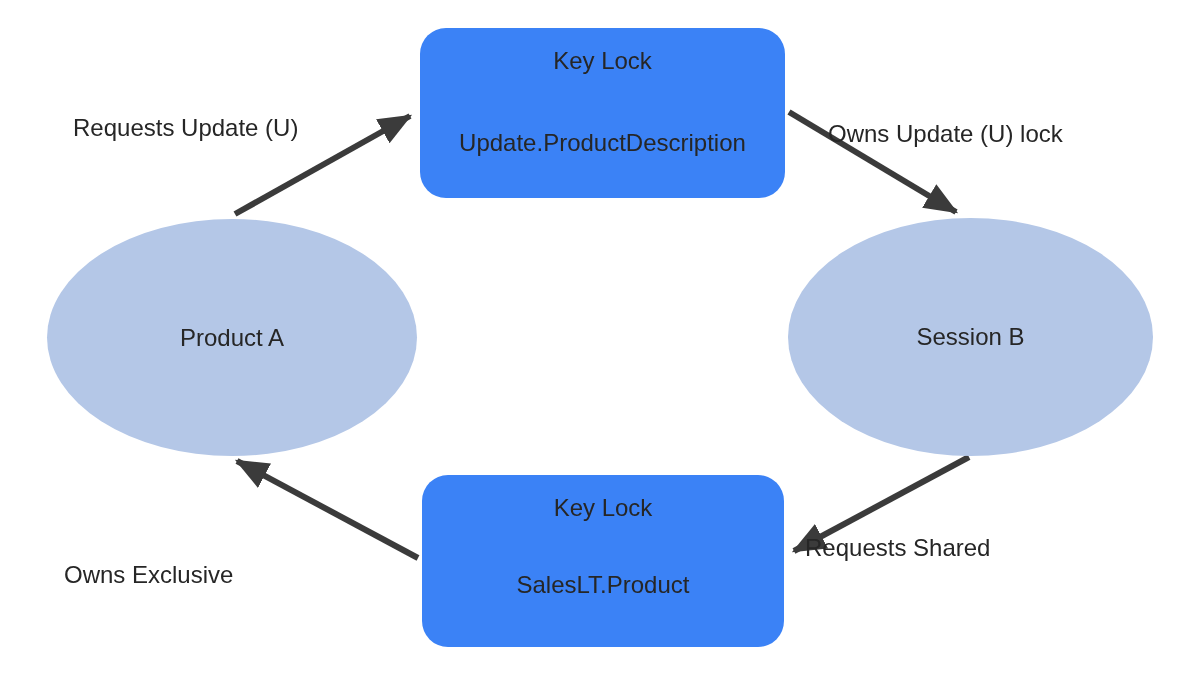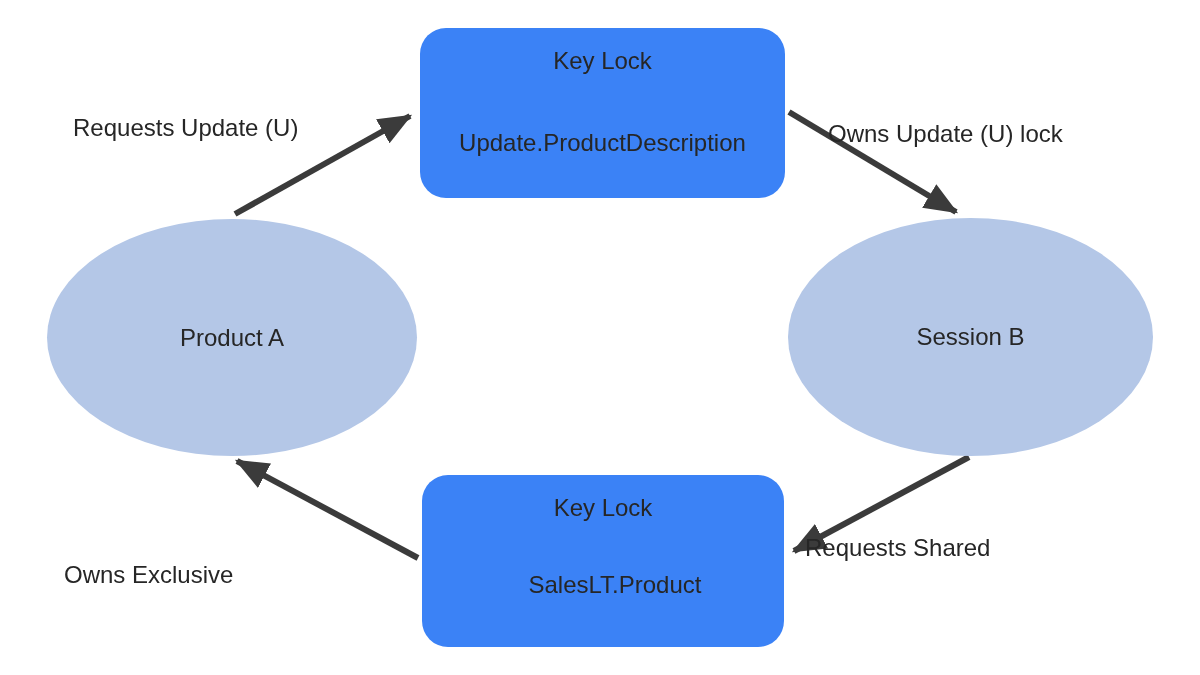--- a/index.html
+++ b/index.html
@@ -36,21 +36,21 @@
     text-align: center;
     font-size: 24px;
     line-height: 28px;
     white-space: nowrap;
   }
   #resource-top { left: 420px; top: 28px; width: 365px; height: 170px; }
   #resource-top .box-title { top: 19px; }
   #resource-top .box-name  { top: 101px; }
   #resource-bottom { left: 422px; top: 475px; width: 362px; height: 172px; }
   #resource-bottom .box-title { top: 19px; }
-  #resource-bottom .box-name  { top: 96px; padding-left: 12px; }
+  #resource-bottom .box-name  { top: 96px; }
   .session-ellipse {
     position: absolute;
     background: #b4c7e7;
     border-radius: 50%;
     display: flex;
     align-items: center;
     justify-content: center;
     font-size: 24px;
     white-space: nowrap;
   }

